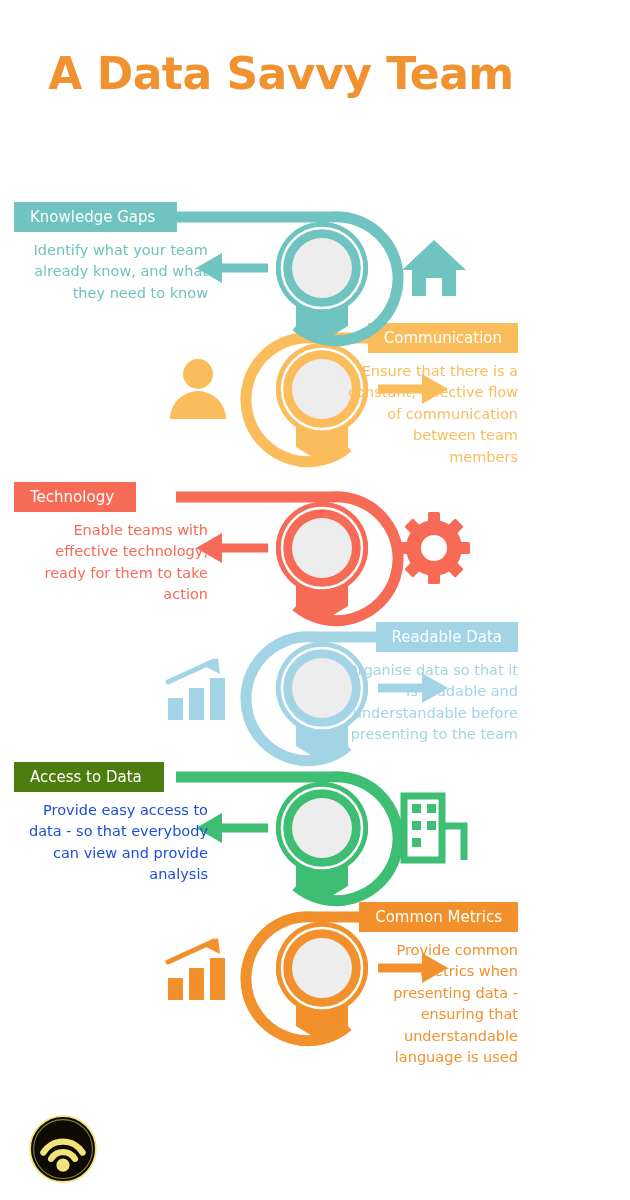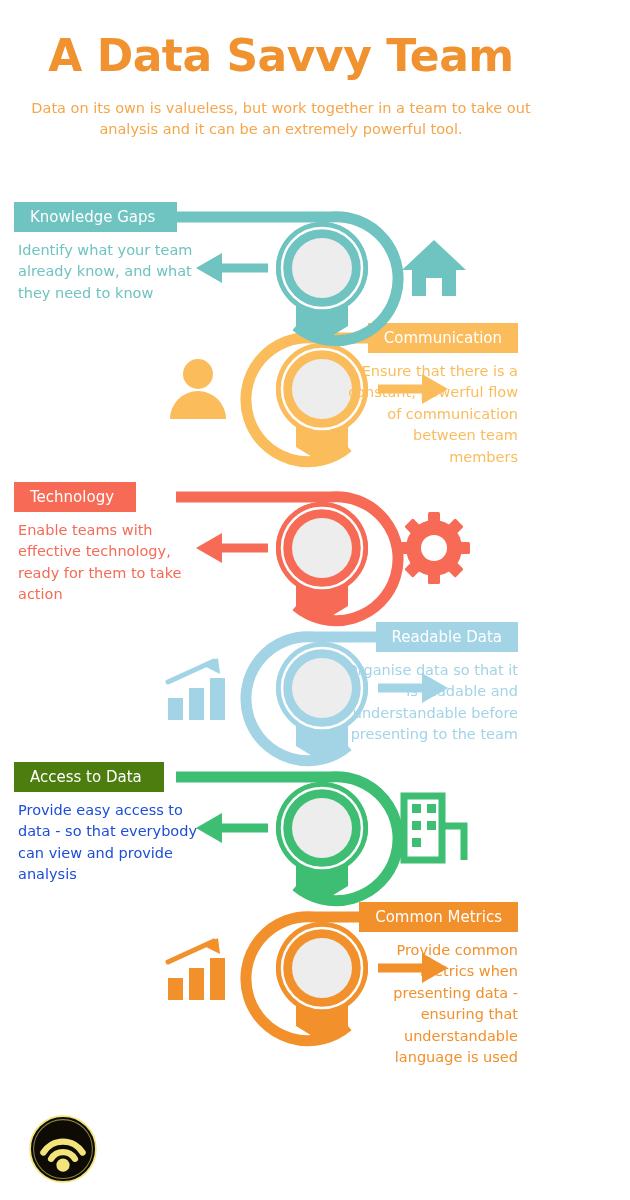--- a/index.html
+++ b/index.html
@@ -19,21 +19,21 @@
     height: 1200px;
     background: #ffffff;
   }
 
   
   .header {
     position: absolute;
     top: 0; left: 0;
     width: 562px;
     text-align: center;
-    padding-top: 34px;
+    padding-top: 52px;
   }
   .title {
     font-size: 44px;
     font-weight: bold;
     color: #F0922F;
     letter-spacing: -0.5px;
     line-height: 1.0;
   }
   .subtitle {
     margin: 20px auto 0;
@@ -76,21 +76,21 @@
   .section.right .badge { right: 22px; text-align: right; }
 
   
   .copy {
     position: absolute;
     top: 44px;
     width: 190px;
     font-size: 14.5px;
     line-height: 1.48;
   }
-  .section.left .copy  { left: 18px;  text-align: left;  }
+  .section.left .copy  { left: 18px;  text-align: right;  }
   .section.right .copy { right: 22px; text-align: right; width: 175px; }
 
   
   .accessory {
     position: absolute;
     top: 36px;
     width: 72px;
     height: 72px;
   }
   .section.left .accessory  { left: 398px; }
@@ -107,21 +107,20 @@
   }
   .footer-logo svg { width: 100%; height: 100%; display: block; }
 </style>
 </head>
 <body>
 
 <div id="poster">
 
   <div class="header">
     <div class="title">A Data Savvy Team</div>
-    <div class="subtitle">Data on its own is valueless, but work together in a team to take out analysis and it can be an extremely powerful tool.</div>
   </div>
 
   <div id="sections-host">
       <div class="section left" style="top: 196px; z-index: 10;">
         <svg class="svg-layer" viewBox="0 0 630 155" xmlns="http://www.w3.org/2000/svg">
           <path d="M 176 21 H 330 A 62 62 0 1 1 296 130" fill="none" stroke="#6FC3C0" stroke-width="11" stroke-linecap="butt"></path>
           <path d="M268 72 H216" stroke="#6FC3C0" stroke-width="9" fill="none"></path>
           <path d="M196 72 L222 57 L222 87 Z" fill="#6FC3C0"></path>
           <g>
             <circle cx="322" cy="72" r="46" fill="#6FC3C0"></circle>
@@ -146,21 +145,21 @@
           <path d="M448 72 L422 57 L422 87 Z" fill="#FBBC5C"></path>
           <g>
             <circle cx="322" cy="72" r="46" fill="#FBBC5C"></circle>
             <path d="M296 104 H348 V130 L322 146 L296 130 Z" fill="#FBBC5C"></path>
             <circle cx="322" cy="72" r="46" fill="#FBBC5C"></circle>
             <circle cx="322" cy="72" r="40" fill="none" stroke="#ffffff" stroke-width="2.5"></circle>
             <circle cx="322" cy="72" r="30" fill="#EDEDED"></circle>
           </g>
         </svg>
         <div class="badge" style="background:#FBBC5C">Communication</div>
-        <div class="copy" style="color:#FBBC5C">Ensure that there is a constant, powerful flow of communication between team members</div>
+        <div class="copy" style="color:#FBBC5C">Ensure that there is a constant, effective flow of communication between team members</div>
         <div class="accessory">
           <svg viewBox="0 0 72 72" xmlns="http://www.w3.org/2000/svg">
             <circle cx="36" cy="21" r="15" fill="#FBBC5C"></circle>
             <path d="M8 66 A 28 28 0 0 1 64 66 Z" fill="#FBBC5C"></path>
           </svg>
         </div>
       </div>
       <div class="section left" style="top: 476px; z-index: 8;">
         <svg class="svg-layer" viewBox="0 0 630 155" xmlns="http://www.w3.org/2000/svg">
           <path d="M 176 21 H 330 A 62 62 0 1 1 296 130" fill="none" stroke="#F66A56" stroke-width="11" stroke-linecap="butt"></path>

